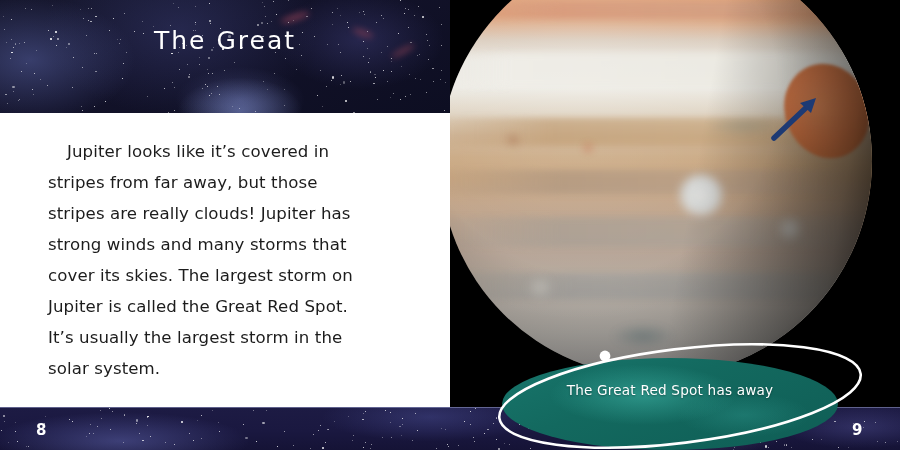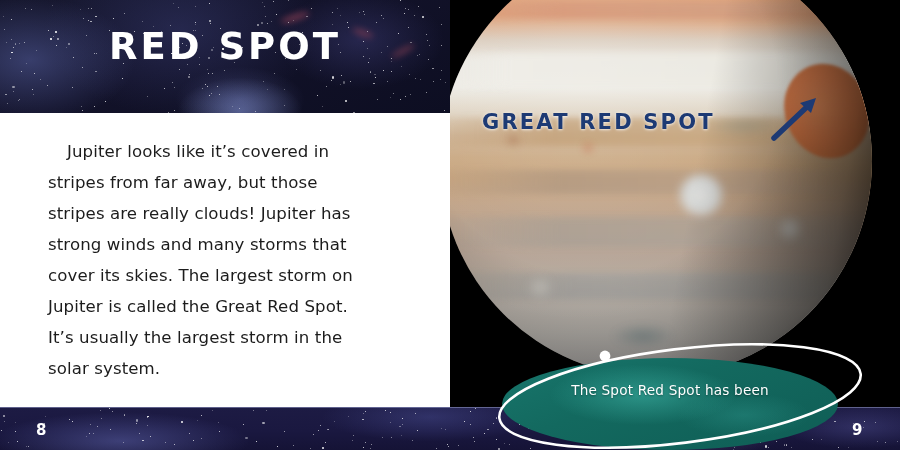--- a/index.html
+++ b/index.html
@@ -549,21 +549,21 @@
           <div class="st" style="left: 427.1px; top: 39.7px; width: 1px; height: 1px; opacity: 0.62;"></div>
           <div class="st" style="left: 331.6px; top: 11.7px; width: 1.6px; height: 1.6px; opacity: 0.73;"></div>
           <div class="st" style="left: 332px; top: 24.1px; width: 1px; height: 1px; opacity: 0.38;"></div>
           <div class="st" style="left: 231.7px; top: 105.7px; width: 1px; height: 1px; opacity: 0.35;"></div>
           <div class="st" style="left: 31.8px; top: 89.3px; width: 1px; height: 1px; opacity: 0.88;"></div>
           <div class="st" style="left: 122.8px; top: 62.7px; width: 1px; height: 1px; opacity: 0.86;"></div>
         </div>
     </div>
 
     <div class="title-wrap">
-      <div class="title-line2">RED SPOT</div>
+      <div class="title-line1">The Great</div>
     </div>
 
     <div class="body-panel">
       <div class="body-text">Jupiter looks like it’s covered in stripes from far away, but those stripes are really clouds! Jupiter has strong winds and many storms that cover its skies. The largest storm on Jupiter is called the Great Red Spot. It’s usually the largest storm in the solar system.</div>
     </div>
   </div>
 
   <div class="right-panel">
 
     <div class="planet">
@@ -582,35 +582,34 @@
       <div class="swirl" style="left:33%; top:46%; width:10px; height:8px; background:radial-gradient(circle, #c24a2a 0%, rgba(194,74,42,0) 80%); opacity:.75;"></div>
       <div class="swirl" style="left:40%; top:88%; width:60px; height:22px; background:radial-gradient(ellipse, #4f6d74 0%, rgba(79,109,116,0) 78%); opacity:.45;"></div>
       <div class="swirl" style="left:62%; top:40%; width:70px; height:16px; background:radial-gradient(ellipse, #7d8f86 0%, rgba(125,143,134,0) 80%); opacity:.35;"></div>
 
       <div class="grs"></div>
 
       <div class="limb"></div>
       <div class="shade-right"></div>
     </div>
 
-    <div class="grs-label">GREAT RED SPOT</div>
 
     <svg class="grs-arrow" viewBox="0 0 50 46">
       <line x1="4" y1="42" x2="40" y2="8" stroke="#1d3a74" stroke-width="5.5" stroke-linecap="round"></line>
       <polygon points="46,2 30,7 41,17" fill="#1d3a74"></polygon>
     </svg>
 
     <div class="callout-group">
       <div class="callout-oval"></div>
       <svg class="callout-ring" viewBox="0 0 380 110">
         <ellipse cx="190" cy="56" rx="182" ry="47" fill="none" stroke="#ffffff" stroke-width="2.6" transform="rotate(-7 190 56)"></ellipse>
         <circle cx="115" cy="16" r="5.4" fill="#ffffff"></circle>
       </svg>
       <div class="callout-text">
-        <span>The Spot Red Spot has been</span><br>
+        <span>The Great Red Spot has away</span><br>
       </div>
     </div>
   </div>
 
   <div class="bottom-strip">
     <div class="bottom-strip-top-line"></div>
     <div class="stars-layer" id="stars-footer">
         <div class="st" style="left: 616.8px; top: 36.7px; width: 1.6px; height: 1.6px; opacity: 0.31;"></div>
         <div class="st" style="left: 634.2px; top: 18.8px; width: 1px; height: 1px; opacity: 0.5;"></div>
         <div class="st" style="left: 362.6px; top: 5.8px; width: 1px; height: 1px; opacity: 0.45;"></div>

